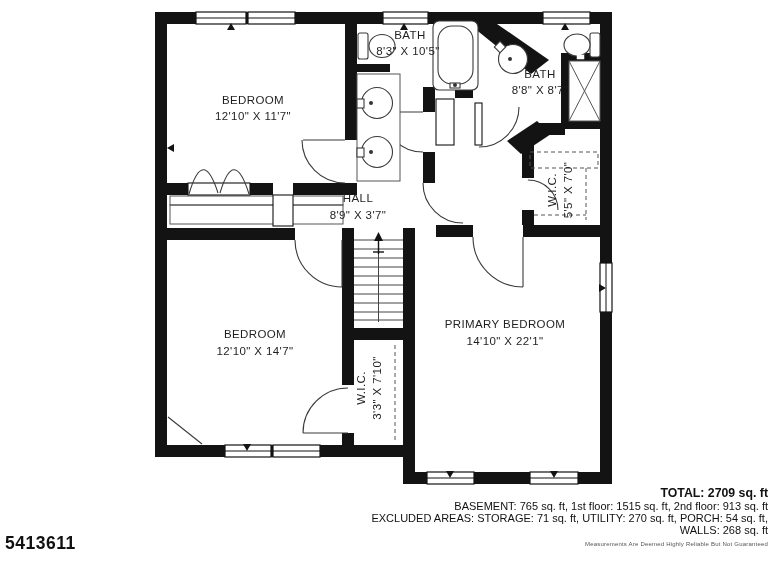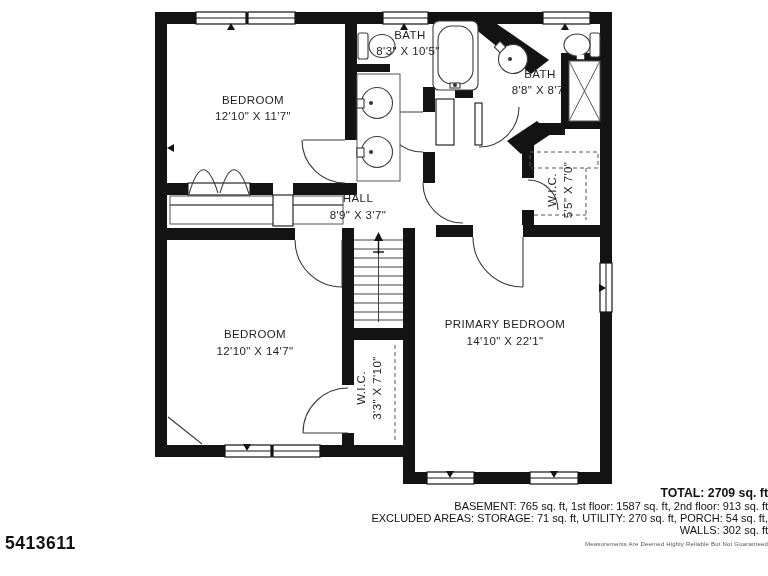--- a/index.html
+++ b/index.html
@@ -218,21 +218,21 @@
     <text class="rlbl" transform="translate(365,388) rotate(-90)" x="0" y="0">W.I.C.</text>
     <text class="rlbl" transform="translate(381,388) rotate(-90)" x="0" y="0">3'3" X 7'10"</text>
 
     <text class="rlbl" x="505" y="328">PRIMARY BEDROOM</text>
     <text class="rlbl" x="505" y="345">14'10" X 22'1"</text>
   </g>
 </svg>
 
   <div class="footer">
     <div class="total">TOTAL: 2709 sq. ft</div>
-    <div class="ln">BASEMENT: 765 sq. ft, 1st floor: 1587 sq. ft, 2nd floor: 913 sq. ft</div>
+    <div class="ln">BASEMENT: 765 sq. ft, 1st floor: 1515 sq. ft, 2nd floor: 913 sq. ft</div>
     <div class="ln">EXCLUDED AREAS: STORAGE: 71 sq. ft, UTILITY: 270 sq. ft, PORCH: 54 sq. ft,</div>
-    <div class="ln">WALLS: 302 sq. ft</div>
+    <div class="ln">WALLS: 268 sq. ft</div>
     <div class="disclaimer">Measurements Are Deemed Highly Reliable But Not Guaranteed</div>
   </div>
 
   <div class="plan-id">5413611</div>
 
 </div>
 
 </body></html>

